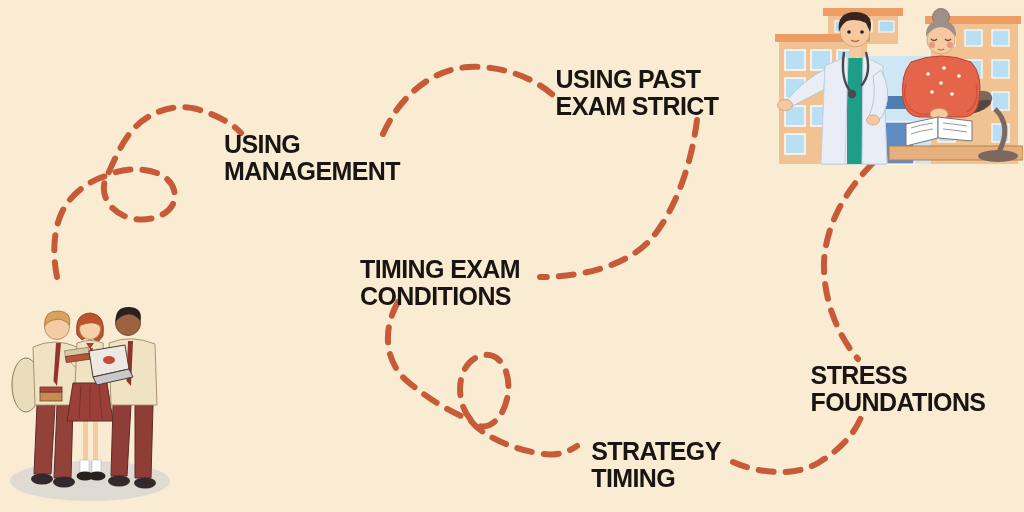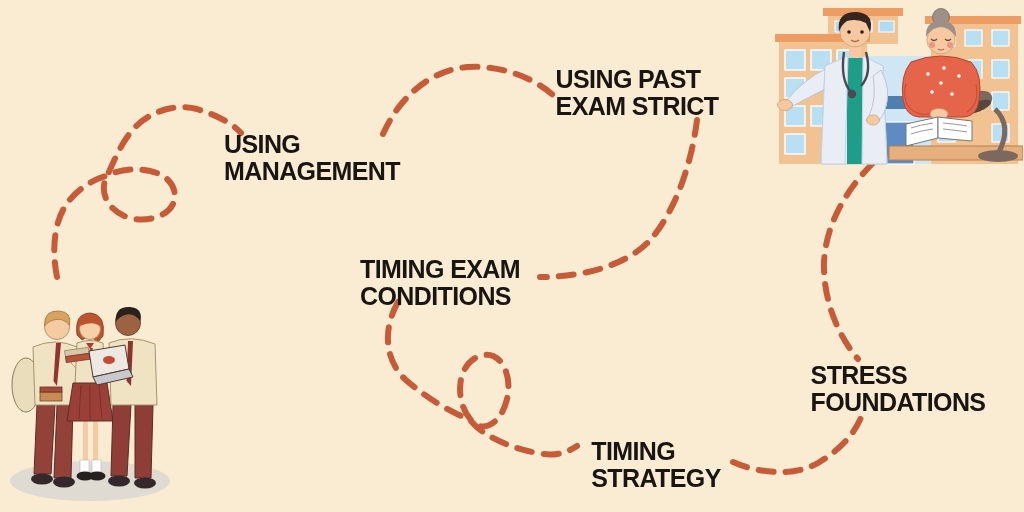--- a/index.html
+++ b/index.html
@@ -49,22 +49,22 @@
   </div>
   <div class="step" id="step-past">
     <span>USING PAST</span>
     <span>EXAM STRICT</span>
   </div>
   <div class="step" id="step-strict">
     <span>TIMING EXAM</span>
     <span>CONDITIONS</span>
   </div>
   <div class="step" id="step-timing">
+    <span>STRATEGY</span>
     <span>TIMING</span>
-    <span>STRATEGY</span>
   </div>
   <div class="step" id="step-stress">
     <span>STRESS</span>
     <span>FOUNDATIONS</span>
   </div>
 
   <svg class="illus" id="students-illustration" viewBox="0 0 170 215" aria-hidden="true">
     <ellipse cx="85" cy="188" rx="80" ry="20" fill="#DFDAD2"></ellipse>
 
     <g>

